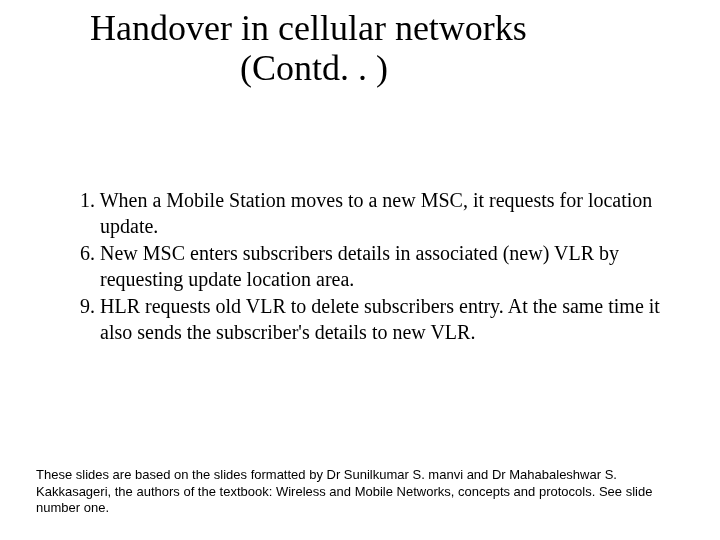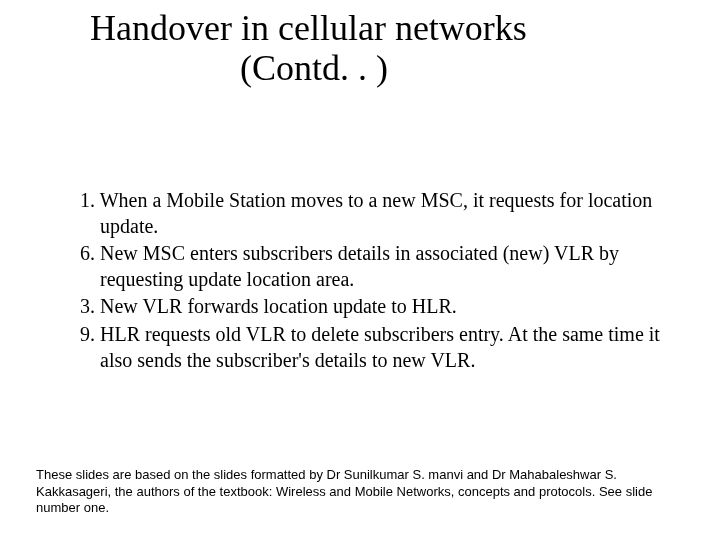--- a/index.html
+++ b/index.html
@@ -72,19 +72,18 @@
 
   <div class="title">
     <span>Handover in cellular networks</span>
     <span class="line2">(Contd. . )</span>
   </div>
 
 
   <div class="list">
     <div class="item">1. When a Mobile Station moves to a new MSC, it requests for location update.</div>
     <div class="item">6. New MSC enters subscribers details in associated (new) VLR by requesting update location area.</div>
-    <div class="item">3. New VLR forwards location update to HLR.</div>
     <div class="item">9. HLR requests old VLR to delete subscribers entry. At the same time it also sends the subscriber's details to new VLR.</div>
   </div>
 
   <div class="footer">These slides are based on the slides formatted by Dr Sunilkumar S. manvi and Dr Mahabaleshwar S. Kakkasageri, the authors of the textbook: Wireless and Mobile Networks, concepts and protocols. See slide number one.</div>
 
 </div>
 
 </body></html>

